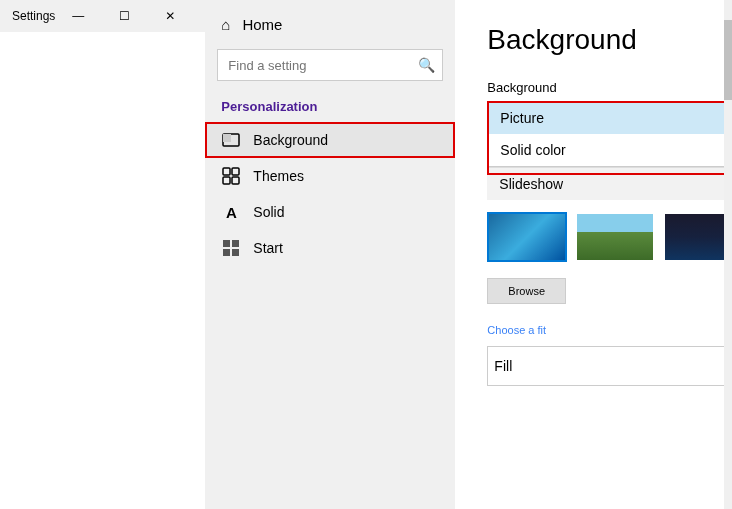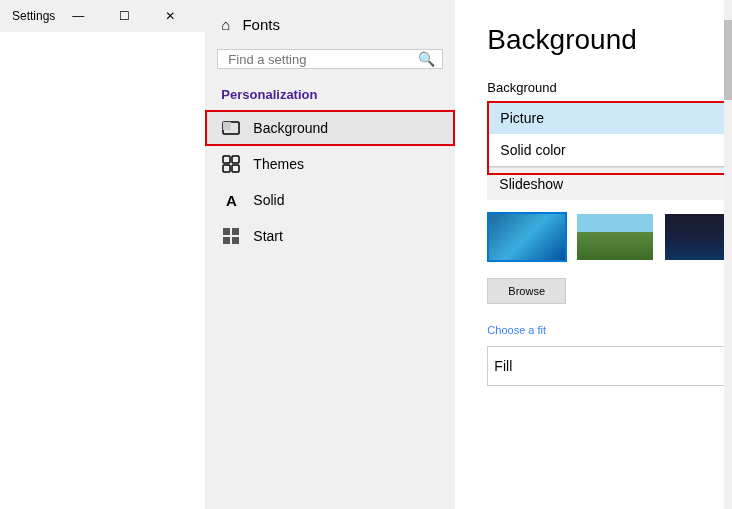--- a/index.html
+++ b/index.html
@@ -58,21 +58,21 @@
       flex-direction: column;
       flex-shrink: 0;
       padding-top: 8px;
     }
     .sidebar-search {
       margin: 8px 12px 12px;
       position: relative;
     }
     .sidebar-search input {
       width: 100%;
-      height: 20px;
+      height: 32px;
       padding: 0 32px 0 10px;
       border: 1px solid #ccc;
       background: #fff;
       font-size: 13px;
       outline: none;
     }
     .sidebar-search .search-icon {
       position: absolute;
       right: 8px;
       top: 50%;
@@ -258,21 +258,21 @@
       <button class="titlebar-btn">☐</button>
       <button class="titlebar-btn close">✕</button>
     </div>
   </div>
 
   <div class="content">
 
     <div class="sidebar">
       <div class="sidebar-home">
         <span class="icon">⌂</span>
-        <span>Fonts</span>
+        <span>Home</span>
       </div>
       <div class="sidebar-search">
         <input type="text" placeholder="Find a setting" style="">
         <span class="search-icon">🔍</span>
       </div>
       <div class="sidebar-section-title">Personalization</div>
 
       <div class="sidebar-item active">
         <span class="icon">
           <svg width="18" height="18" viewBox="0 0 18 18" fill="none">

